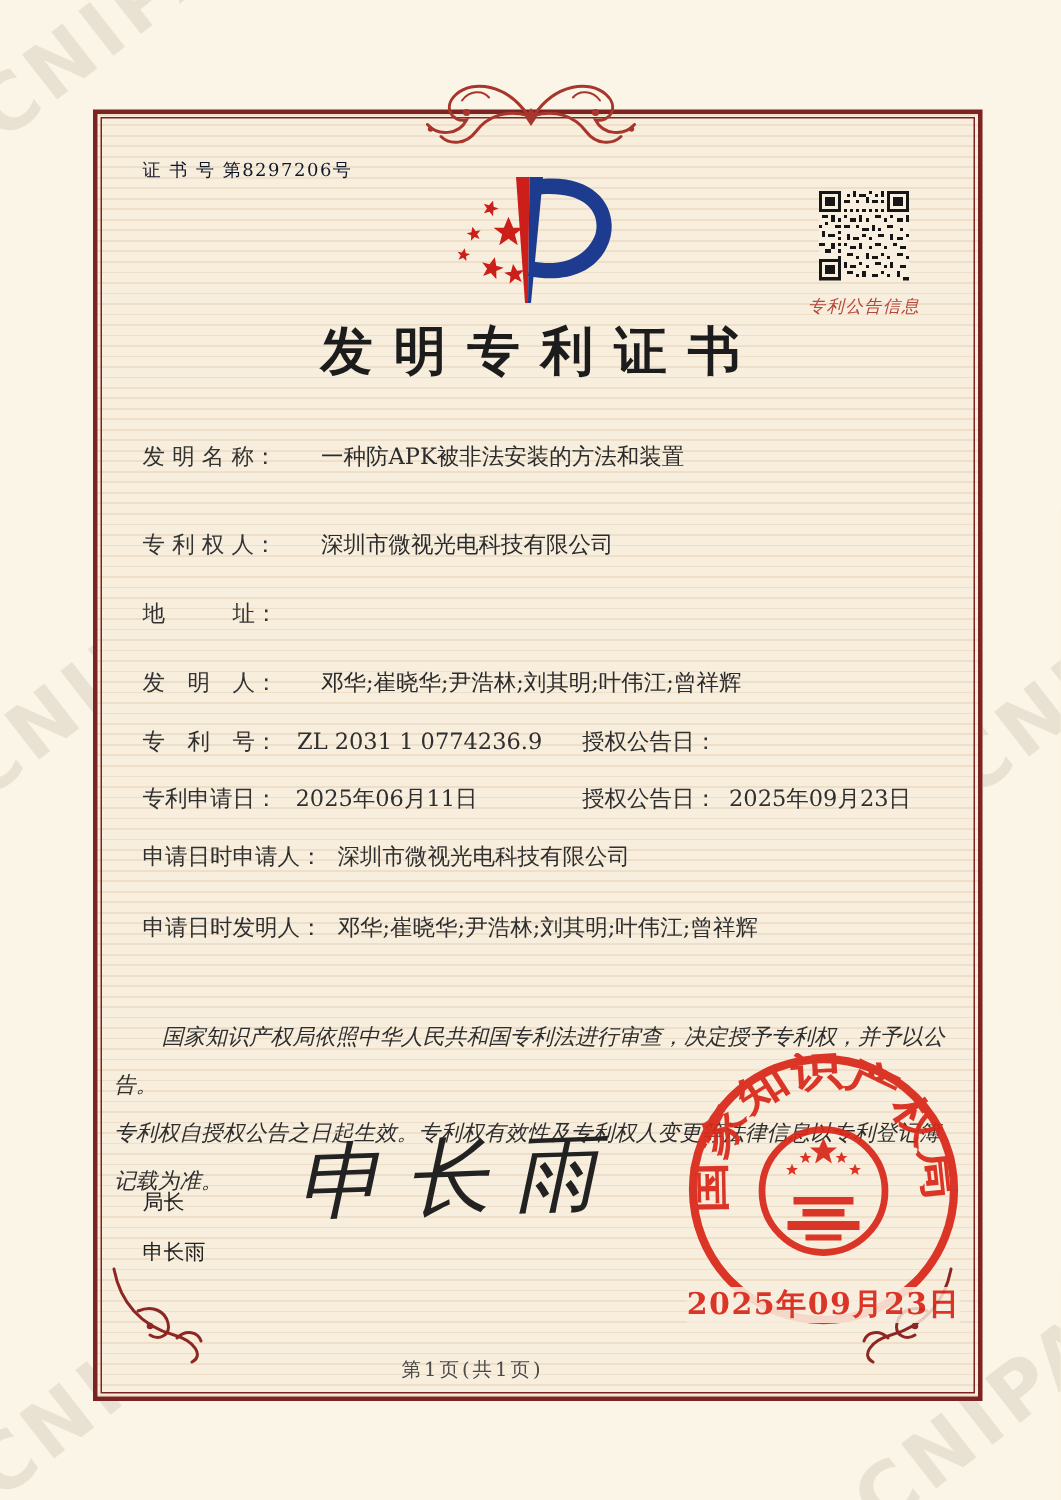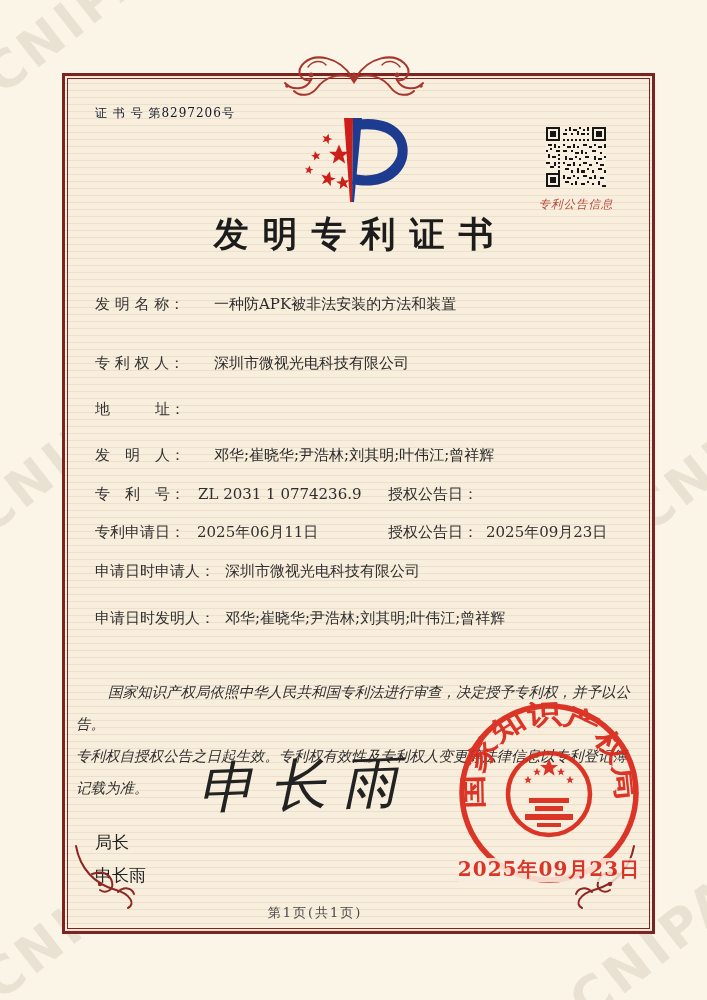--- a/index.html
+++ b/index.html
@@ -35,21 +35,21 @@
     font-size:35px;font-weight:bold;letter-spacing:14px;text-indent:14px;color:#1c1c1c;
   }
   .row{left:95px;width:522px;display:flex;font-size:15px;line-height:22px;gap:16px;}
   .row .lbl{flex:none;white-space:nowrap;color:#333;}
   .row .val{flex:1;color:#2b2b2b;}
   .lbl-w{display:inline-block;min-width:103px;}
   .pair{display:flex;font-size:15px;line-height:22px;white-space:nowrap;}
   .statement{left:76px;width:558px;top:676px;font-size:14.5px;line-height:32px;
     font-style:italic;color:#2e2e2e;}
   .statement .indent{text-indent:2.2em;}
-  .officer{left:95px;top:826px;font-size:17px;line-height:33px;color:#222;}
+  .officer{left:95px;top:786px;font-size:14px;line-height:33px;color:#222;}
   .signature{
     left:198px;top:748px;font-size:56px;letter-spacing:16px;color:#222;
     font-style:italic;transform:rotate(-2deg);white-space:nowrap;z-index:4;
   }
   .seal{left:448px;top:702px;z-index:5;}
   .footer{left:0;width:630px;top:904px;text-align:center;font-size:13px;
     letter-spacing:2px;color:#4a4a4a;}
   .ornament-top{left:278px;top:44px;z-index:4;}
   .corner{z-index:4;}
 </style>

